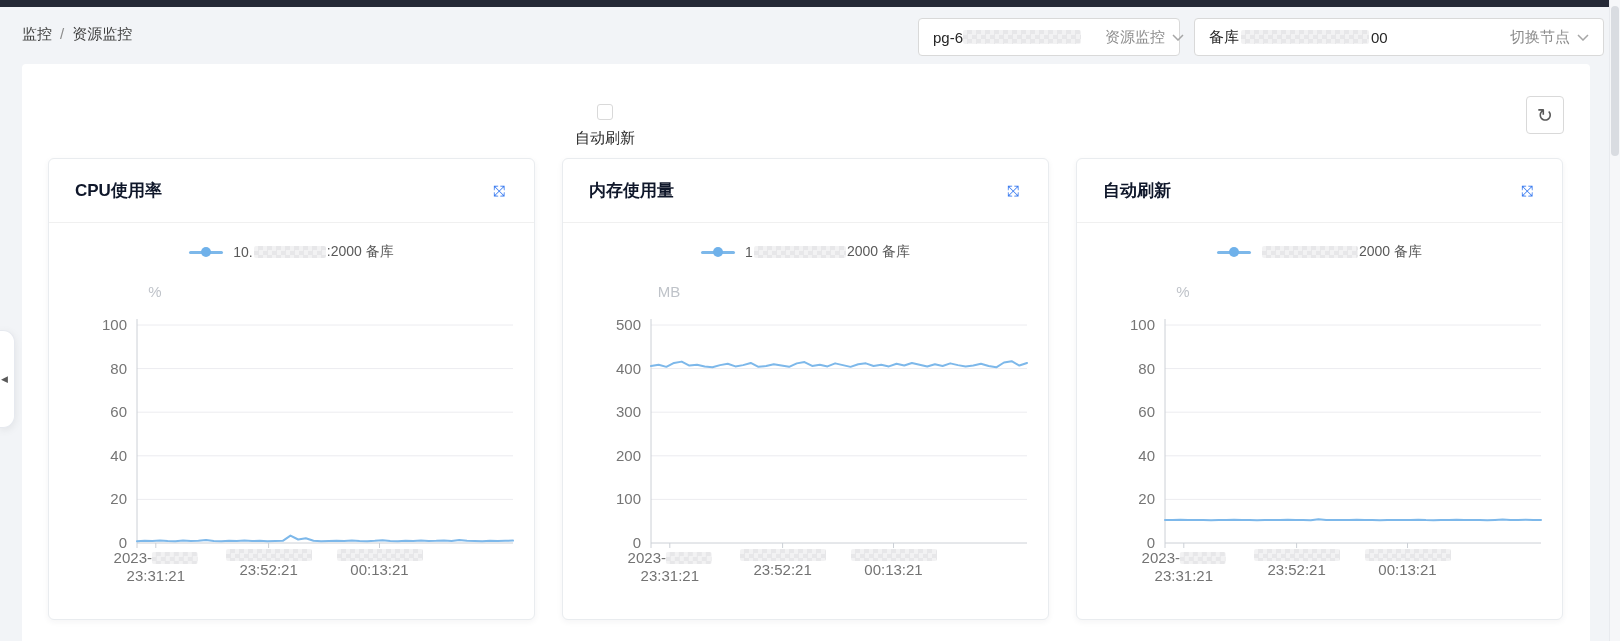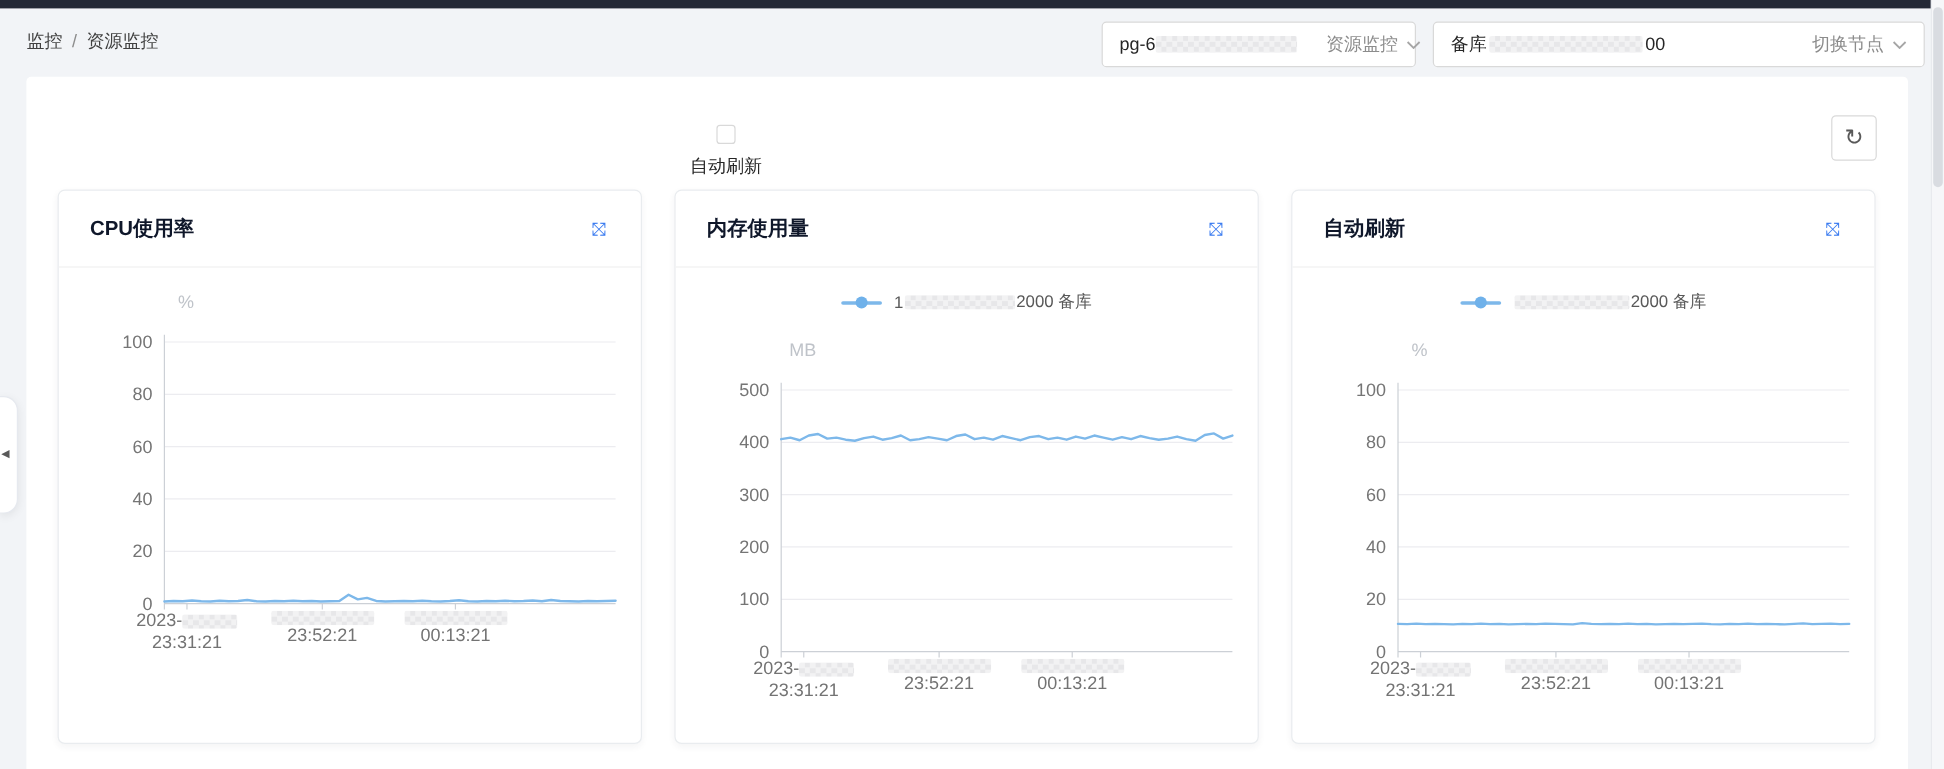--- a/index.html
+++ b/index.html
@@ -110,20 +110,31 @@
   </div>
 
   <div class="cards">
 
     <div class="chart-card">
       <div class="card-header">
         <span class="card-title">CPU使用率</span>
         <span class="expand-icon">
           <span>⤢</span>
           <span>⤡</span>
+        </span>
+      </div>
+      <div class="legend">
+        <span class="legend-marker">
+            <span class="line"></span>
+            <span class="dot"></span>
+          </span>
+        <span class="legend-text">
+          <span>10.</span>
+          <span class="mosaic sm" style="width:72px;margin:0 1px;"></span>
+          <span>:2000 备库</span>
         </span>
       </div>
       <div class="chart-wrap">
         <svg class="chart-svg" width="485" height="320">
             <line x1="88" x2="464" y1="272" y2="272" stroke="#ccd0d6" stroke-width="1"></line>
             <text x="78" y="277" text-anchor="end" fill="#757575" font-size="15">0</text>
             <line x1="88" x2="464" y1="228.4" y2="228.4" stroke="#ececf0" stroke-width="1"></line>
             <text x="78" y="233.4" text-anchor="end" fill="#757575" font-size="15">20</text>
             <line x1="88" x2="464" y1="184.8" y2="184.8" stroke="#ececf0" stroke-width="1"></line>
             <text x="78" y="189.8" text-anchor="end" fill="#757575" font-size="15">40</text>

